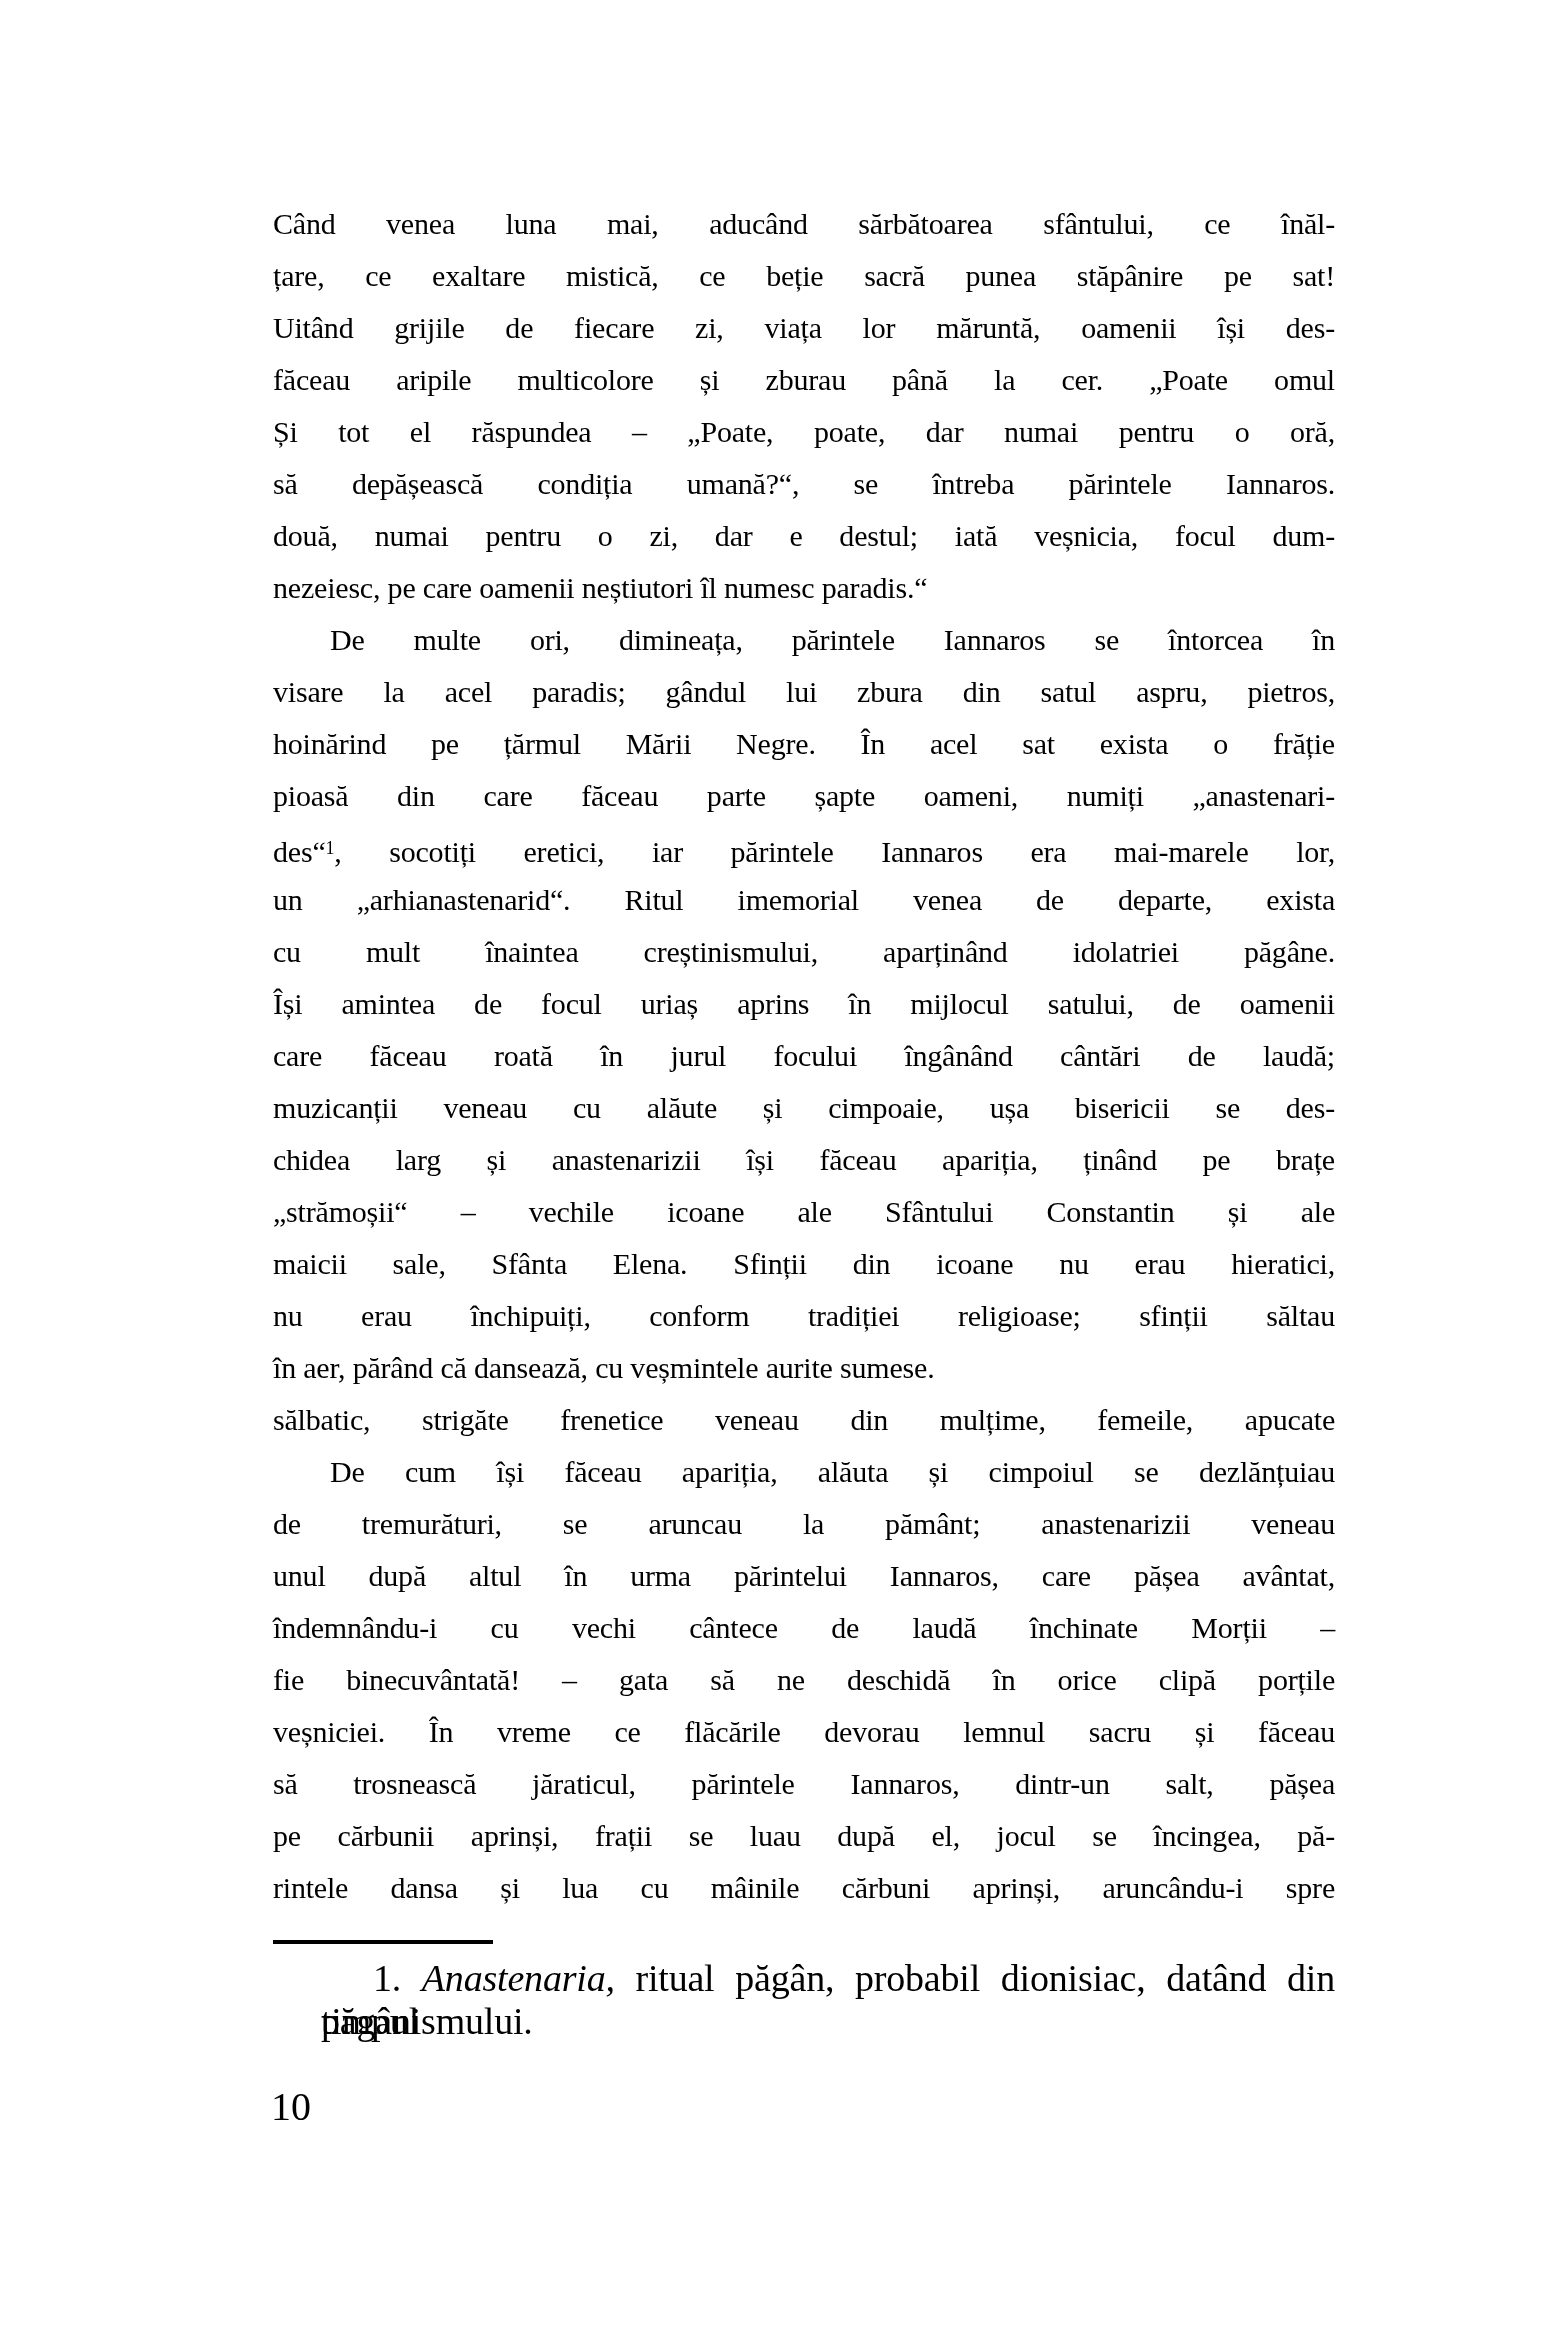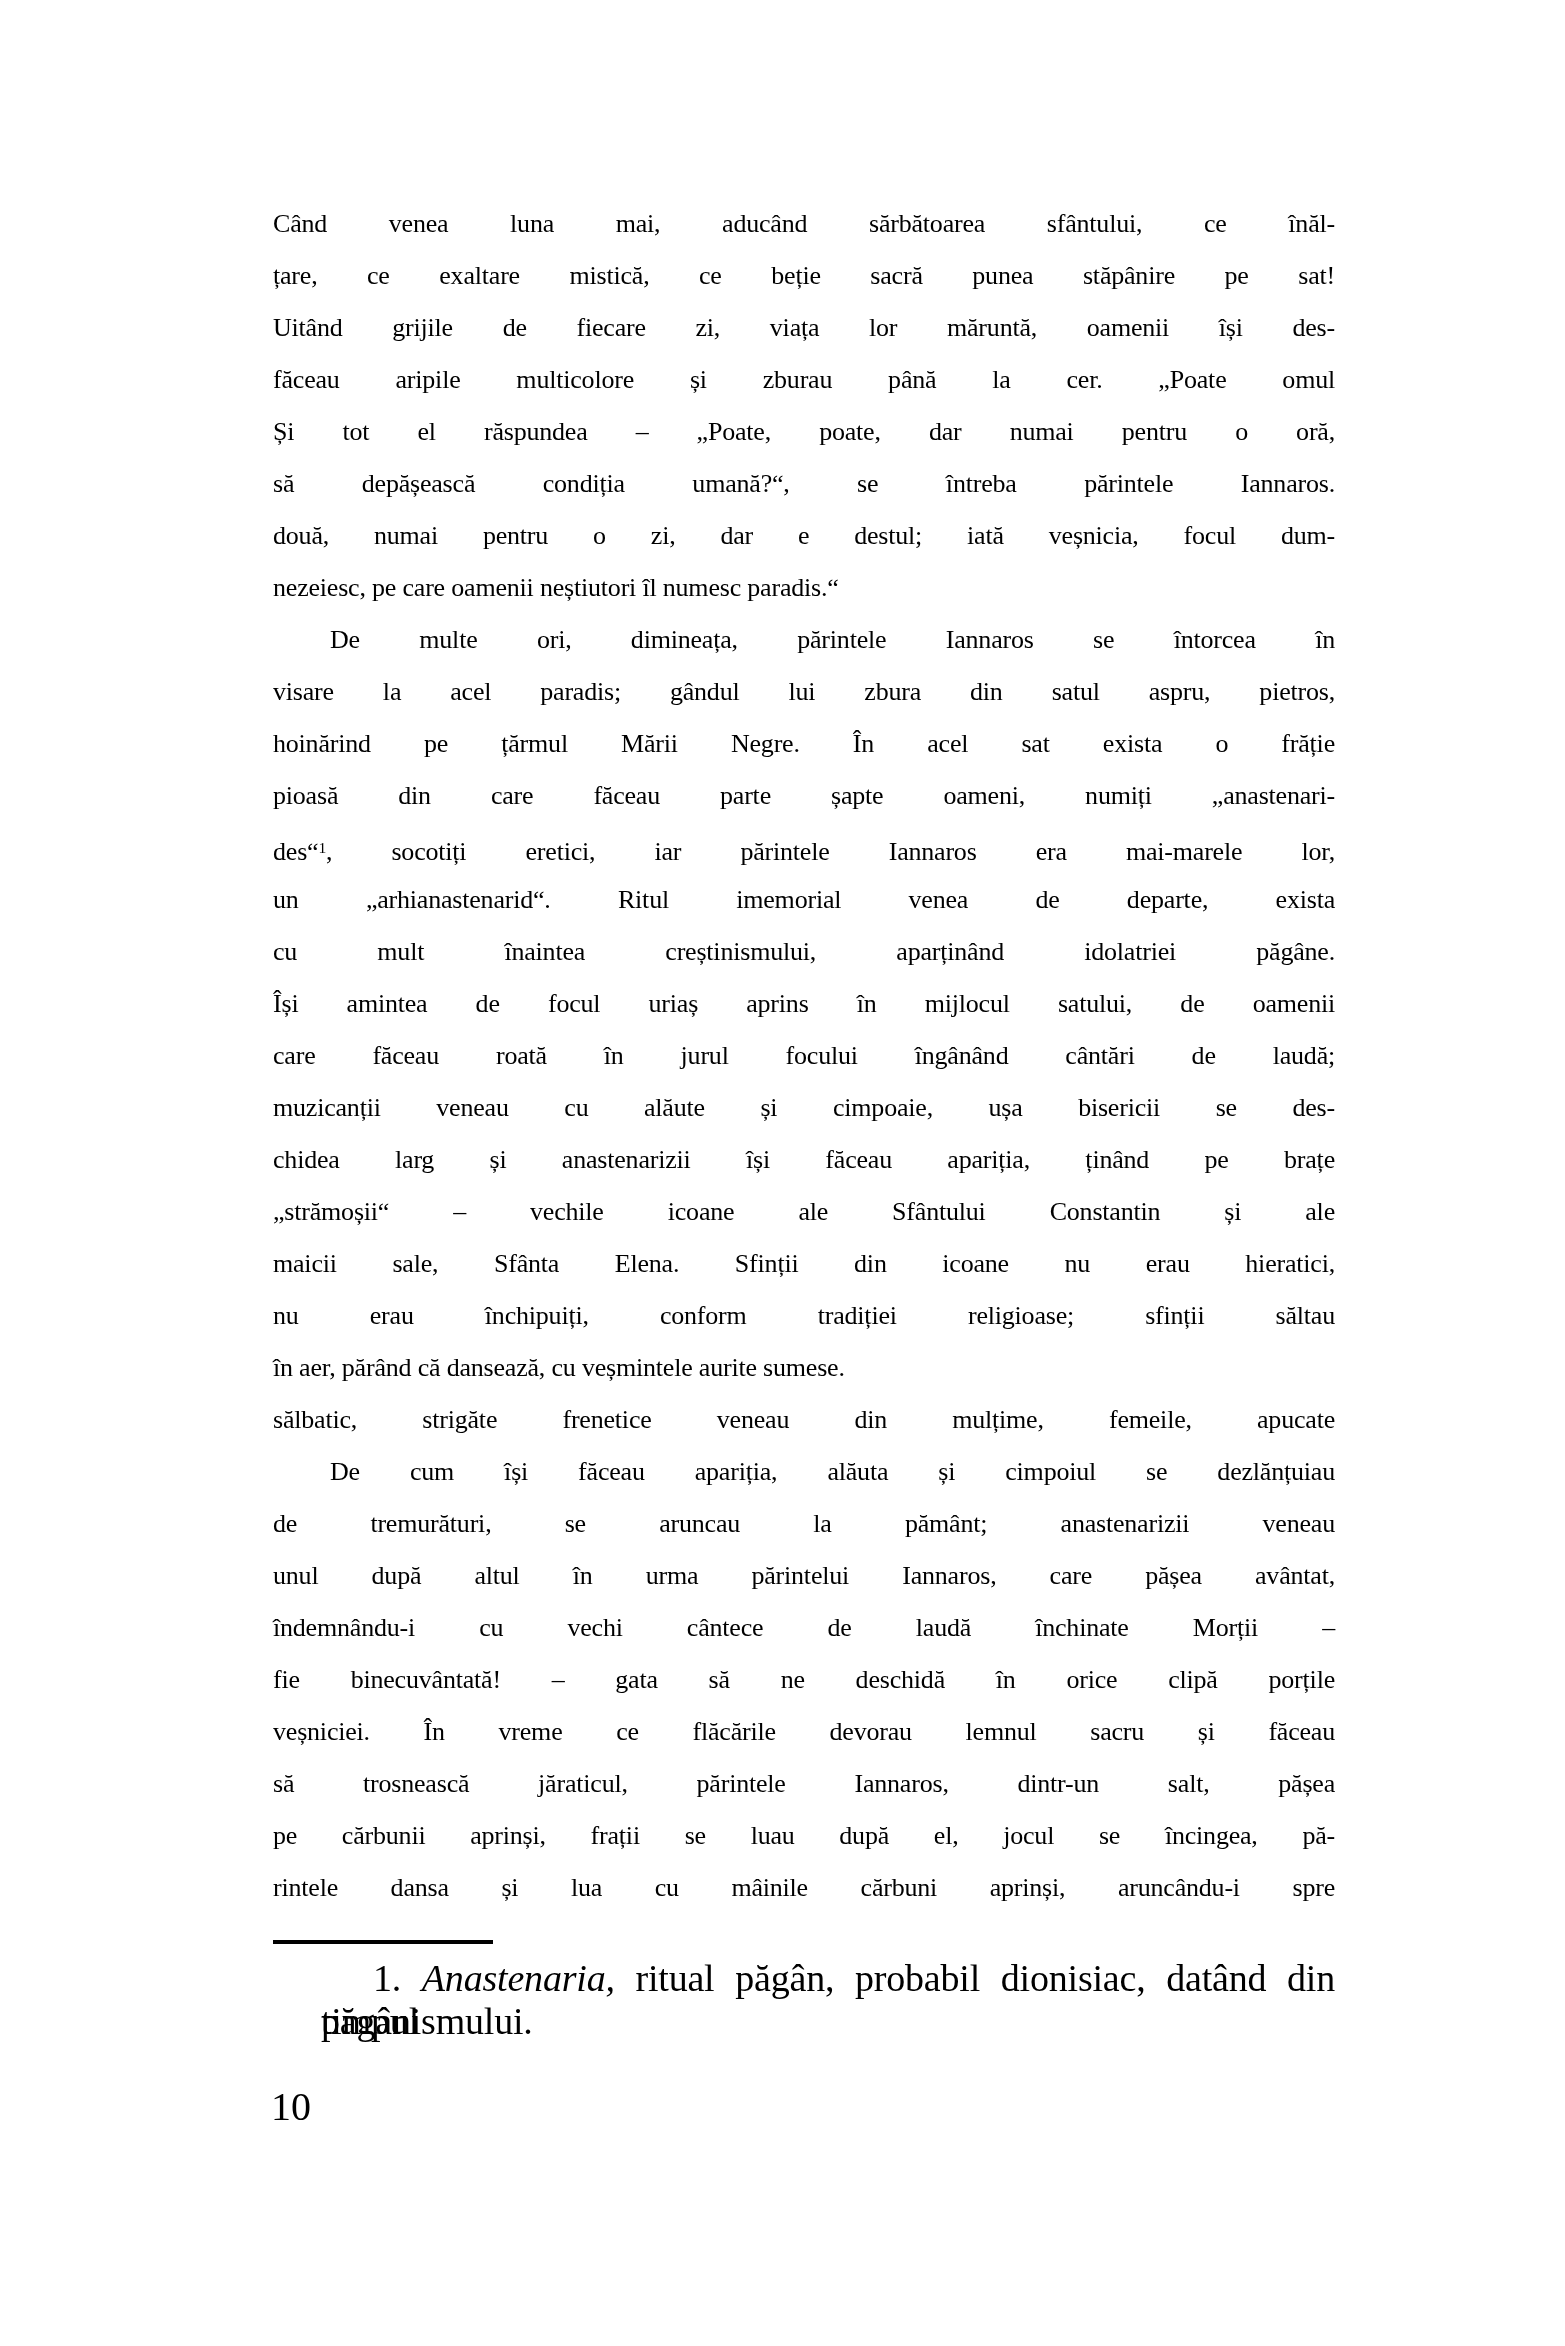--- a/index.html
+++ b/index.html
@@ -19,21 +19,21 @@
   }
   .body-text {
     position: absolute;
     left: 273px;
     top: 198px;
     width: 1062px;
   }
   .line {
     height: 52px;
     line-height: 52px;
-    font-size: 26px;
+    font-size: 30px;
     letter-spacing: -0.2px;
     text-align: justify;
     text-align-last: justify;
     white-space: normal;
     overflow: visible;
   }
   .line.end {
     text-align: right;
     text-align-last: left;
   }

